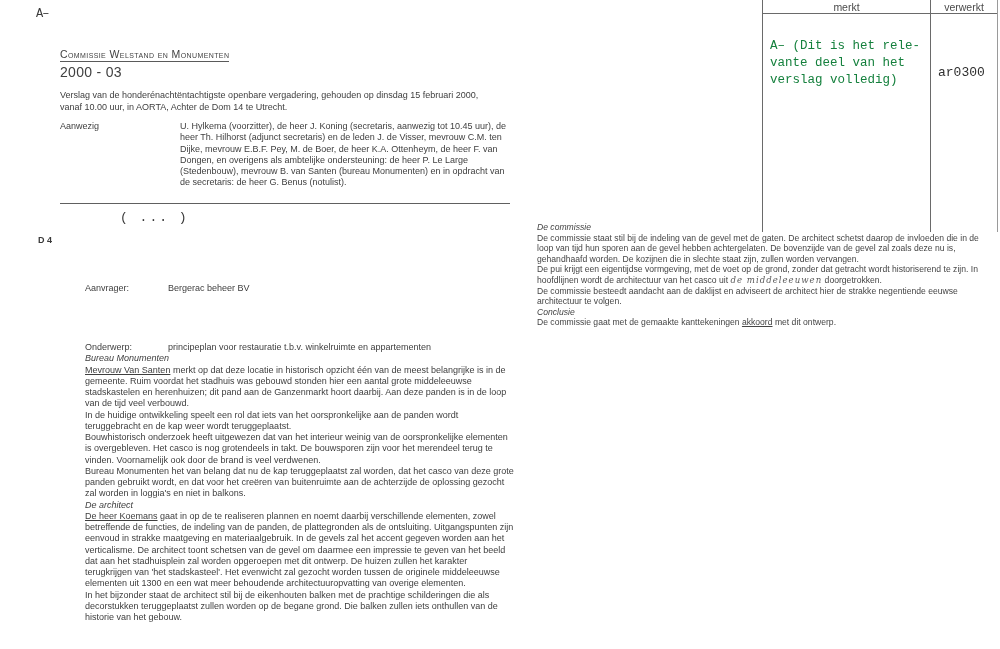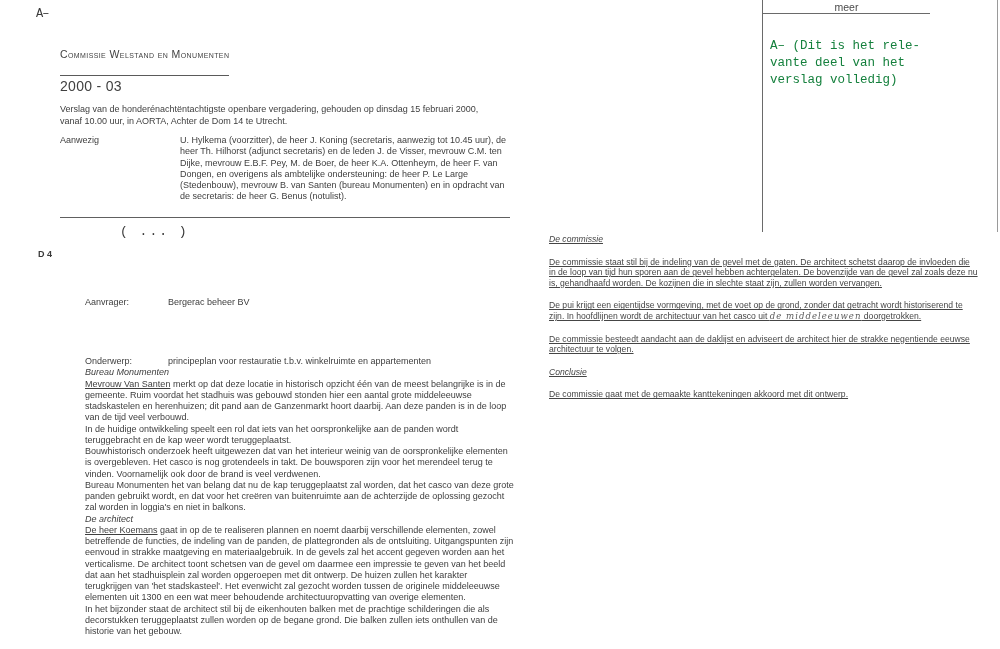--- a/index.html
+++ b/index.html
@@ -21,21 +21,21 @@
     position:absolute; left:0; top:2px;
     font-size:12px; color:#3a3a3a; letter-spacing:-1px;
   }
   .header-text { margin-left:24px; }
   .doc-title {
     display:inline-block;
     font-variant:small-caps;
     font-size:10.5px; letter-spacing:.4px;
     color:#424242;
     border-bottom:1.6px solid #5a5a5a;
-    padding-bottom:15px;
+    padding-bottom:1px;
     margin-top:43px;
   }
   .doc-session { font-size:14px; color:#404040; margin-top:2px; letter-spacing:.3px; }
 
   .intro {
     margin:10px 0 0 24px; width:433px;
     font-size:9px; line-height:11.5px;
   }
 
   .attendance { display:flex; margin:8px 0 0 24px;gap:44px; }
@@ -54,21 +54,21 @@
   .field-label { width:83px; flex:0 0 83px; }
   .sec-heading { font-style:italic; }
   .lead-underline { text-decoration:underline; }
   .agenda-body p { margin:0; }
 
   
   .right-col {
     position:absolute; left:537px; top:222px; width:453px;
     font-size:8.6px; line-height:10.6px; color:#454545;
   }
-  .right-col p { margin:12px;text-decoration:underline; }
+  .right-col p { margin:0; }
   .handwritten {
     font-family:"DejaVu Serif", serif;
     font-style:italic; color:#5a5a5a; letter-spacing:1px;
   }
   .u { text-decoration:underline; }
 
   
   .stamp {
     position:absolute; left:762px; top:0; width:236px; height:232px;
     display:flex;
@@ -154,18 +154,22 @@
   <p class="sec-heading">De commissie</p>
   <p>De commissie staat stil bij de indeling van de gevel met de gaten. De architect schetst daarop de invloeden die in de loop van tijd hun sporen aan de gevel hebben achtergelaten. De bovenzijde van de gevel zal zoals deze nu is, gehandhaafd worden. De kozijnen die in slechte staat zijn, zullen worden vervangen.</p>
   <p><span>De pui krijgt een eigentijdse vormgeving, met de voet op de grond, zonder dat getracht wordt historiserend te zijn. In hoofdlijnen wordt de architectuur van het casco uit </span><span class="handwritten">de middeleeuwen</span><span> doorgetrokken.</span></p>
   <p>De commissie besteedt aandacht aan de daklijst en adviseert de architect hier de strakke negentiende eeuwse architectuur te volgen.</p>
   <p class="sec-heading">Conclusie</p>
   <p><span>De commissie gaat met de gemaakte kanttekeningen </span><span class="u">akkoord</span><span> met dit ontwerp.</span></p>
 </div>
 
 <div class="stamp">
   <div class="stamp-col stamp-col-bron">
-    <div class="stamp-head">meer</div>
+    <div class="stamp-head">merkt</div>
     <div class="stamp-note">A– (Dit is het rele-
 vante deel van het
 verslag volledig)</div>
   </div>
+  <div class="stamp-col stamp-col-verwerkt">
+    <div class="stamp-head">verwerkt</div>
+    <div class="stamp-value">ar0300</div>
+  </div>
 </div>
 
 </body></html>

